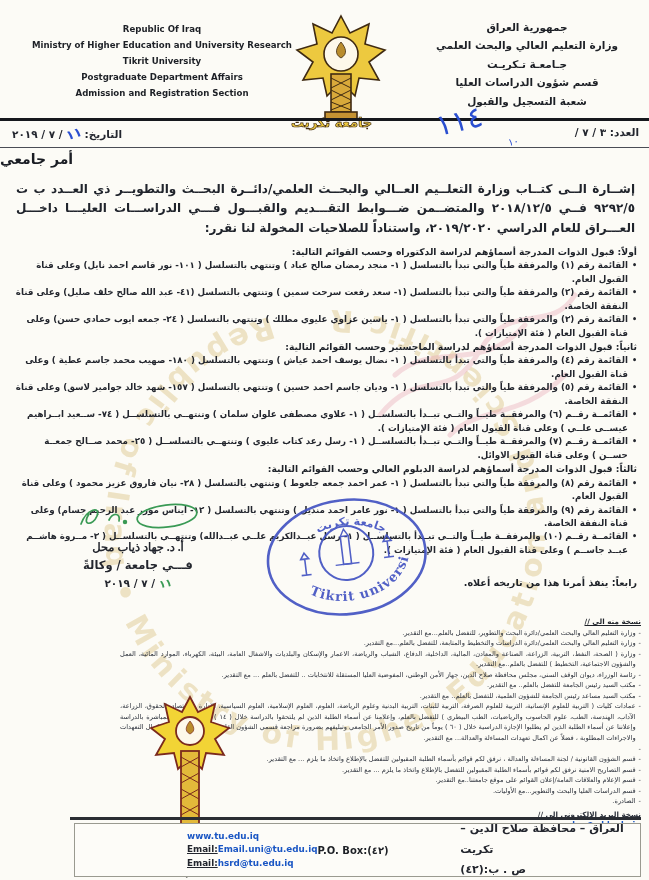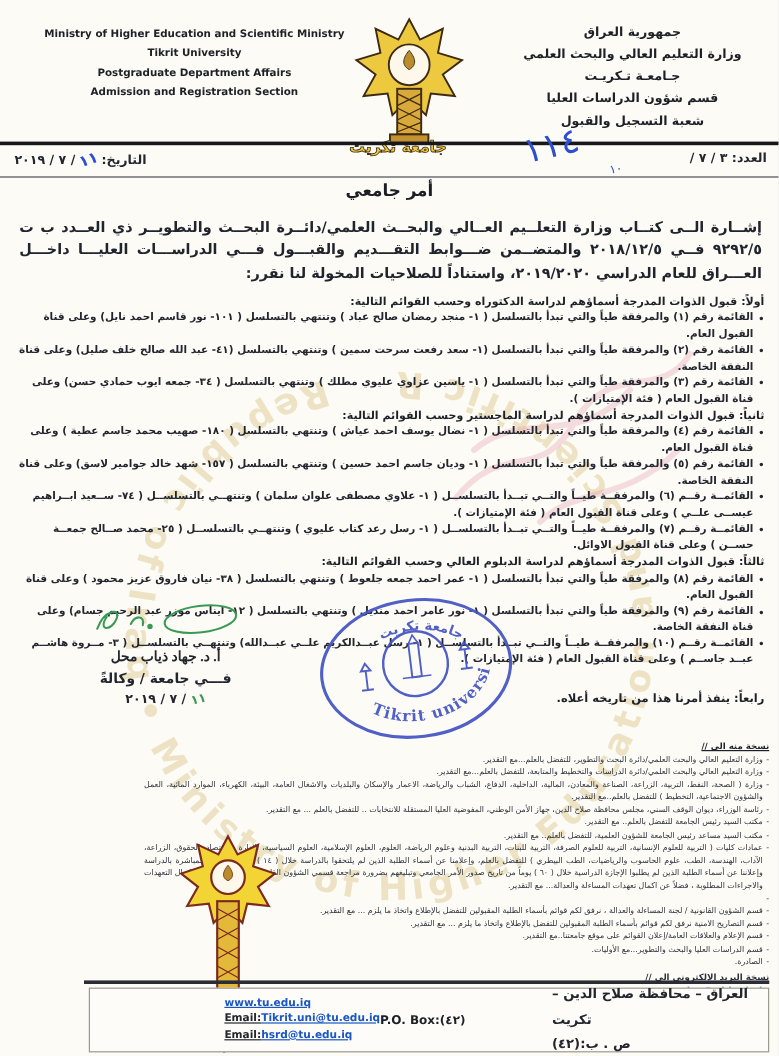--- a/index.html
+++ b/index.html
@@ -21,21 +21,21 @@
                font-weight:bold; font-size:10.5px;text-align:center; }
   .ref-left  { position:absolute; top:126px; left:12px; direction:rtl;
                font-weight:bold; font-size:10.5px; display:flex; gap:3px; align-items:center;}
   .hand-blue { color:#2b4fd0; font-weight:bold; }
   .hand-num-big { position:absolute; top:104px; left:436px; font-size:29px; color:#2b4fd0;
                   transform:rotate(-13deg); letter-spacing:2px; }
   .hand-num-small { position:absolute; top:136px; left:508px; font-size:10px; color:#2b4fd0;
                     transform:rotate(-10deg); }
   .hand-date { display:inline-block; transform:rotate(-18deg); font-size:13px; }
   
-  .doc-title { position:absolute; top:151px; left:0; width:649px; text-align:center;
+  .doc-title { position:absolute; top:151px; left:0; width:649px; 
                font-weight:bold; font-size:14px; color:#1a1d24; }
   .intro { position:absolute; top:180px; right:14px; left:16px; direction:rtl;
            font-weight:bold; font-size:12px; line-height:1.62;
            text-align:justify; text-align-last:right; color:#20242c; }
   
   .main { position:absolute; top:245px; right:12px; left:14px; direction:rtl; }
   .sec-heading { font-weight:bold; font-size:9.2px; line-height:1.55; color:#1d2128; }
   .blt { display:flex; gap:4px; font-weight:bold; font-size:8.7px; line-height:1.55; color:#23262e; }
   .blt .dot { flex:0 0 auto; font-size:8px; padding-top:1px; }
   .final-clause { font-weight:bold; font-size:9.6px; margin-top:20px; color:#1d2128; }
@@ -57,21 +57,21 @@
   .email-heading { font-weight:bold; text-decoration:underline; font-size:7.2px; margin-top:2px; }
   .email-line { font-weight:bold; font-size:8px; color:#1a56c4; direction:ltr; text-align:right; padding-left:4px;}
   
   .footer-rule { position:absolute; top:817px; left:70px; width:571px; height:3px; background:#2a2d33; }
   .footer-box { position:absolute; top:823px; left:74px; width:567px; height:54px;
                 border:1px solid #9a9a90; background:#fdfcf8; display:flex; flex-direction:row-reverse;
                 align-items:center; padding:4px 10px 4px 4px; }
   .fb-ar { width:190px; text-align:left; direction:rtl; font-weight:bold; font-size:11px; line-height:1.9; }
   .fb-mid { width:160px; text-align:left; font-weight:bold; font-size:10px; line-height:1.9; color:#1d2026; }
   .fb-links { flex:1; padding-left:108px; font-weight:bold; font-size:8.8px; line-height:1.55; }
-  .fb-links a, .link-blue { color:#1a56c4; text-decoration:underline; cursor:pointer; }
+  .fb-links a, .link-blue { color:#1a56c4; cursor:pointer; }
   .fb-label { color:#23262e; text-decoration:underline; }
   .emblem-bottom { position:absolute; top:695px; left:144px; }
   .logo-callig { position:absolute; top:838px; left:118px; }
   
   .wm { position:absolute; pointer-events:none; }
 </style>
 </head>
 <body>
 
 <div class="page">
@@ -89,21 +89,22 @@
 
   <svg class="wm" style="top:255px; left:360px;" width="230" height="200" viewBox="0 0 230 200">
     <g fill="none" stroke="#e8a0b0" stroke-width="5" opacity="0.35" stroke-linecap="round">
       <path d="M20,160 C60,110 90,150 120,95 C150,45 190,80 215,40"></path>
       <path d="M35,120 C75,85 120,120 165,70"></path>
       <path d="M90,180 C120,150 160,165 205,120"></path>
     </g>
   </svg>
 
   <div class="hdr-en">
-    <div>Ministry of Higher Education and Scientific Ministry</div>
+    <div>Republic Of Iraq</div>
+    <div>Ministry of Higher Education and University Research</div>
     <div>Tikrit University</div>
     <div>Postgraduate Department Affairs</div>
     <div>Admission and Registration Section</div>
   </div>
 
   <div class="emblem-top">
     <svg width="108" height="122" viewBox="0 0 108 122">
       <g stroke="#3f2a12" stroke-width="1.6" fill="#edc93f">
         <path d="M54 4 L63 21 L82 12 L78 32 L98 38 L82 50 L92 68 L72 66 L68 84 L54 70 L40 84 L36 66 L16 68 L26 50 L10 38 L30 32 L26 12 L45 21 Z"></path>
         <circle cx="54" cy="42" r="17" fill="#fdf8ea"></circle>
@@ -317,18 +318,18 @@
   <div class="footer-box">
     <div class="fb-ar">
       <div>العراق – محافظة صلاح الدين – تكريت</div>
       <div>ص . ب:(٤٢)</div>
     </div>
     <div class="fb-mid">
       <div>P.O. Box:(٤٢)</div>
     </div>
     <div class="fb-links">
       <div><span class="link-blue">www.tu.edu.iq</span></div>
-      <div><span class="fb-label">Email:</span><span class="link-blue">Tikrit.uni@tu.edu.iq</span></div>
+      <div><span class="fb-label">Email:</span><span class="link-blue">Email.uni@tu.edu.iq</span></div>
       <div><span class="fb-label">Email:</span><span class="link-blue">hsrd@tu.edu.iq</span></div>
     </div>
   </div>
 
 </div>
 
 </body></html>

